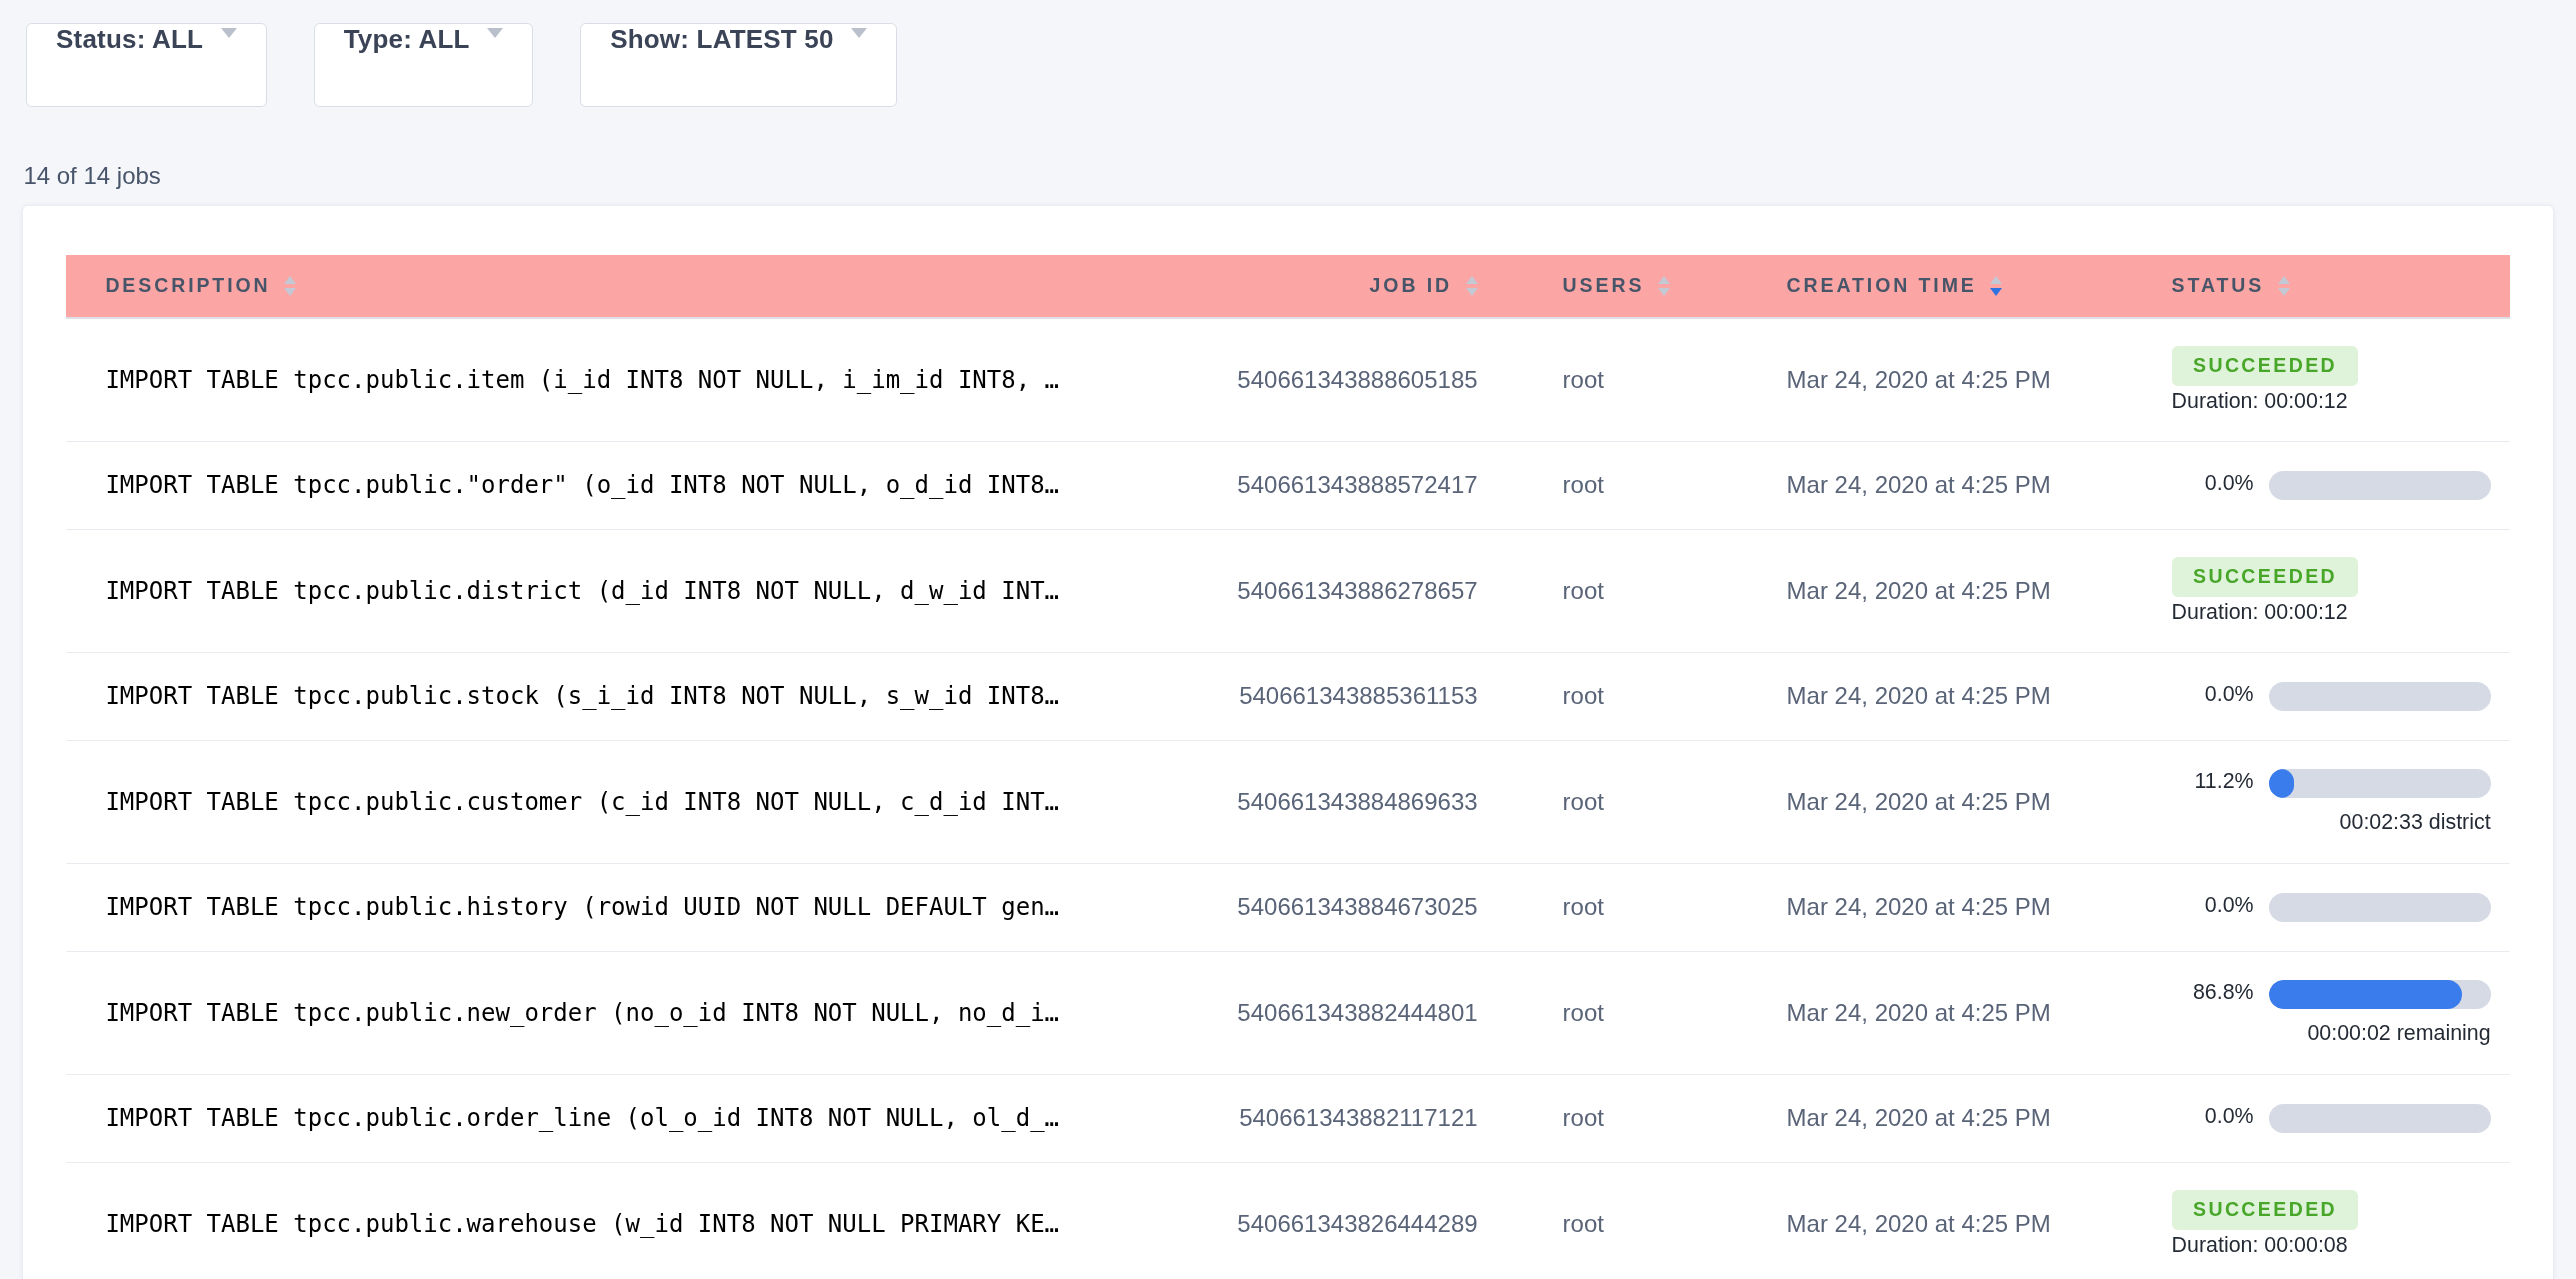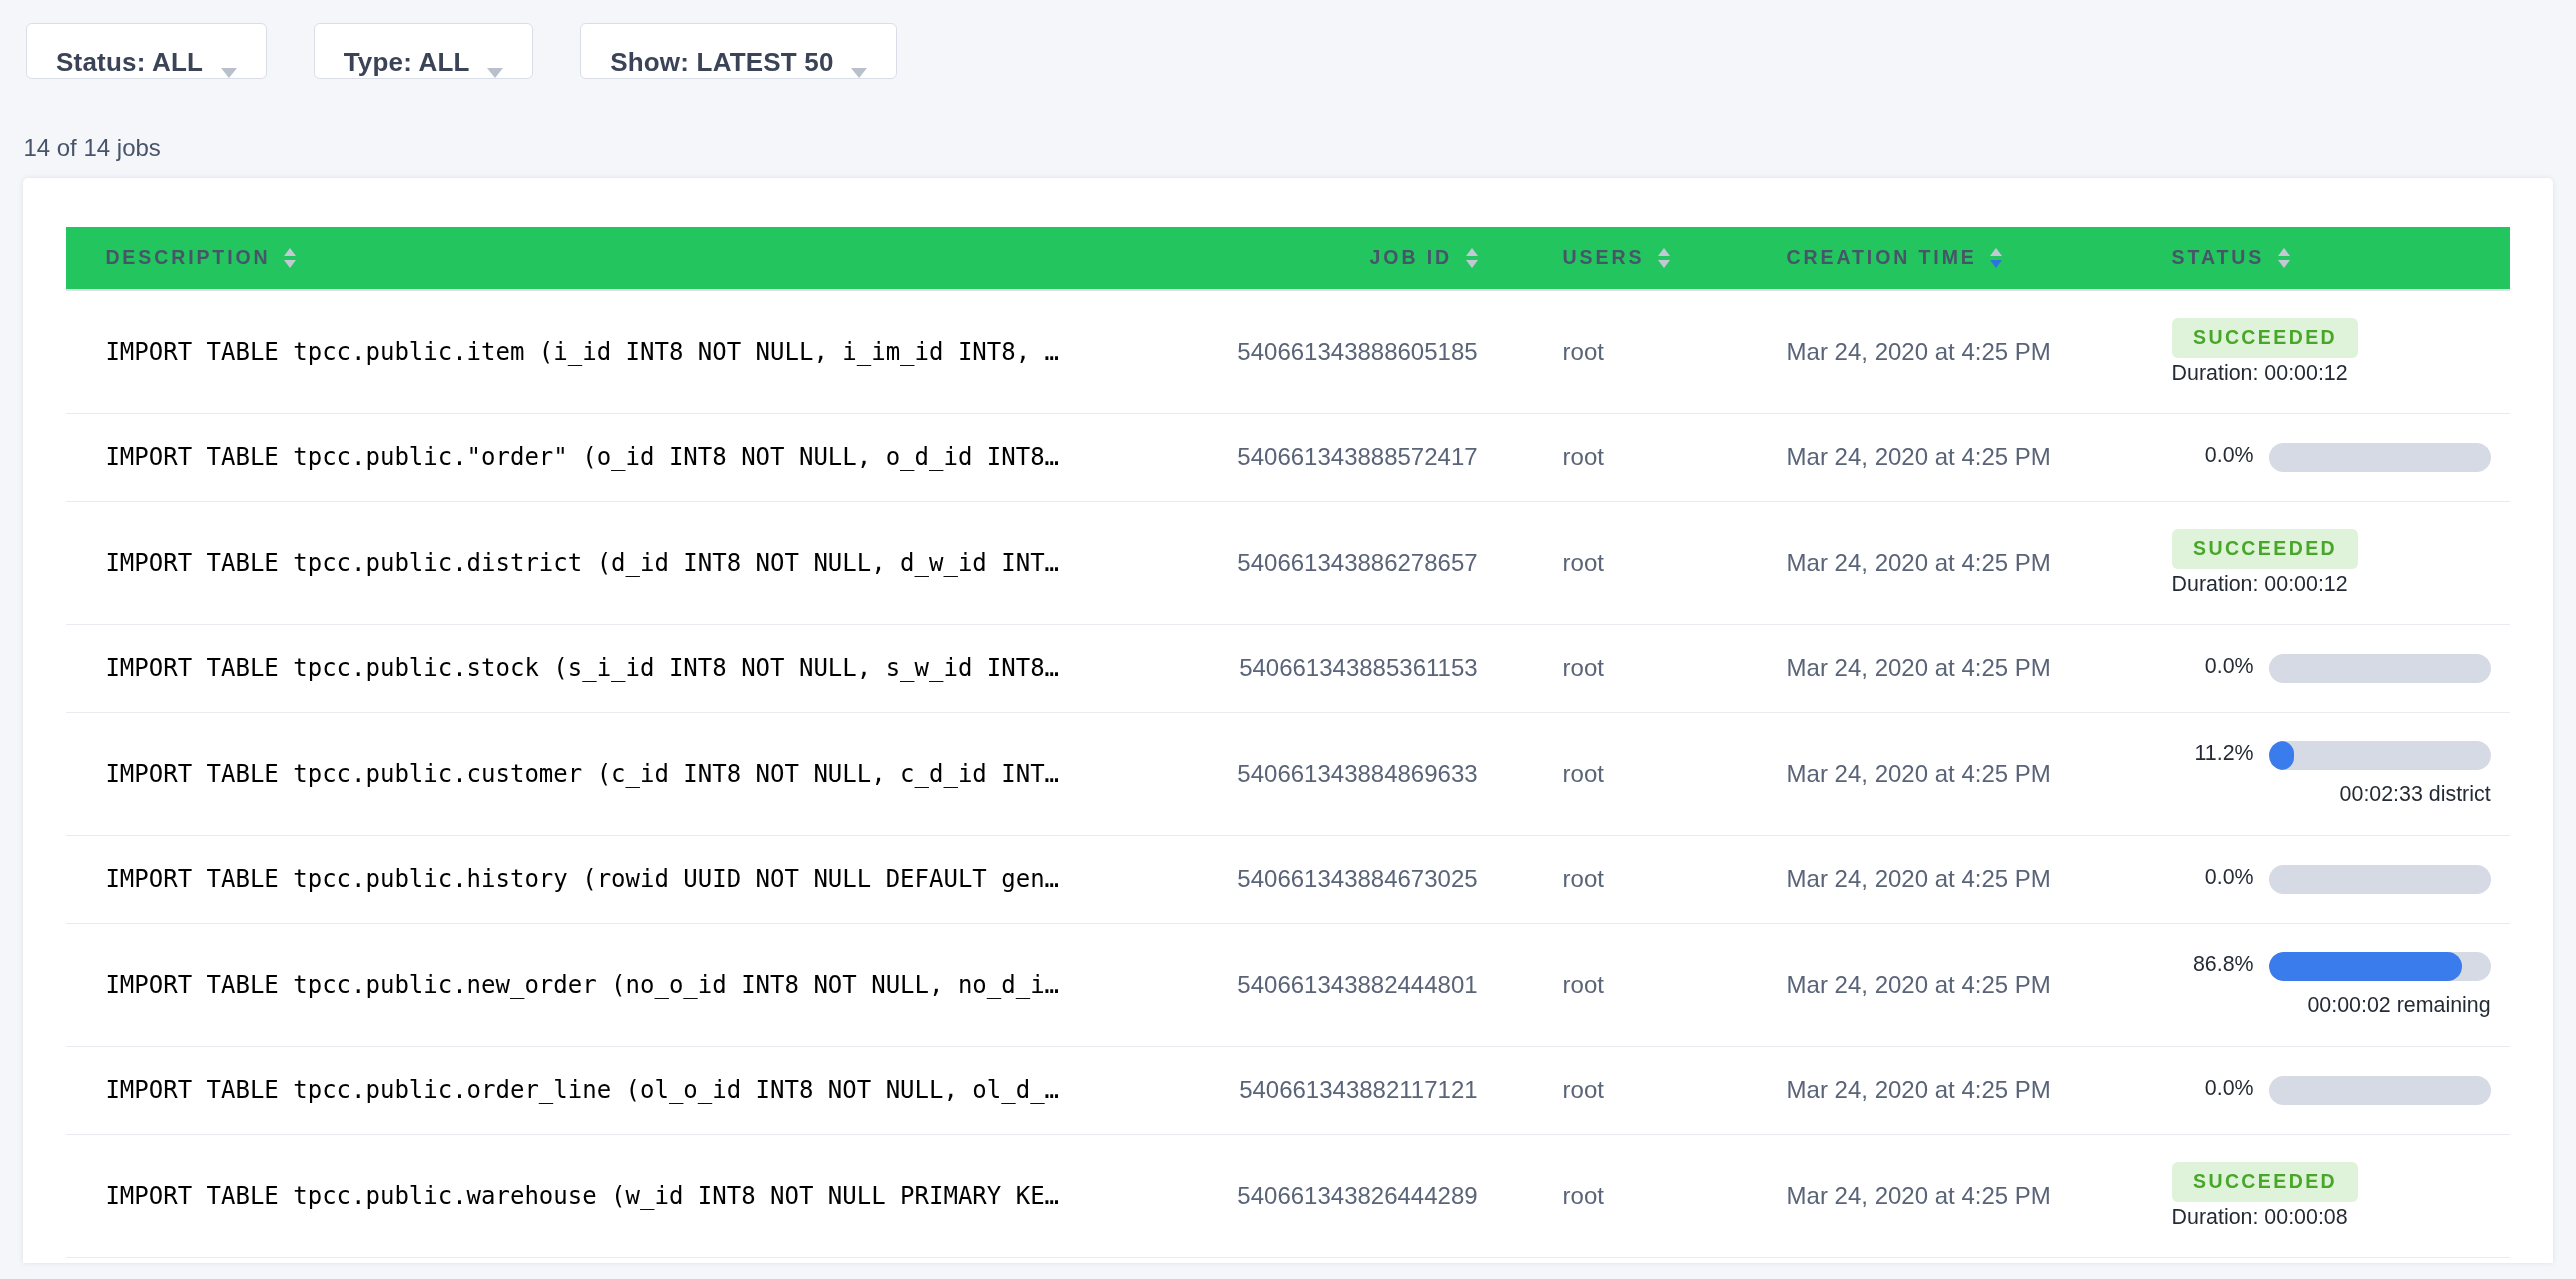--- a/index.html
+++ b/index.html
@@ -6,22 +6,22 @@
   html, body { width: 2576px; height: 1279px; overflow: hidden; }
   body {
     background: #f4f6fa;
     font-family: "Liberation Sans", sans-serif;
     color: #475568;
   }
 
   
   .toolbar { display: flex; gap: 47px; padding: 23.4px 0 0 26px; }
   .dropdown {
-    display: inline-flex; align-items: flex-end; gap: 17.5px;
-    height: 56px; padding: 0 29px;
+    display: inline-flex; align-items: flex-start; gap: 17.5px;
+    height: 84px; padding: 0 29px;
     background: #ffffff;
     border: 1.9px solid #d8dde6; border-radius: 5.8px;
     font-size: 26px; font-weight: bold; color: #3b4457;
     cursor: pointer; letter-spacing: 0.2px;
   }
   .caret {
     width: 0; height: 0; margin-top: 3.9px;
     border-left: 8.8px solid transparent; border-right: 8.8px solid transparent;
     border-top: 10.7px solid #b9c0cc;
   }
@@ -37,21 +37,21 @@
     padding: 49px 43px 0 43px;
   }
 
   
   .grid-row {
     display: grid;
     grid-template-columns: 1fr 438px 224px 375px 375px;
     align-items: center;
   }
   .thead {
-    background: #22c55e;
+    background: #fca5a5;
     border-bottom: 2.9px solid #dce1e8;
     min-height: 64px;
   }
   .th {
     display: flex; align-items: center;
     font-size: 19.5px; font-weight: bold; letter-spacing: 2.9px;
     color: #475568; cursor: pointer; white-space: nowrap;
   }
   .th.c-desc { padding-left: 39px; }
   .th.c-jobid { justify-content: flex-end; padding-right: 58px; }

